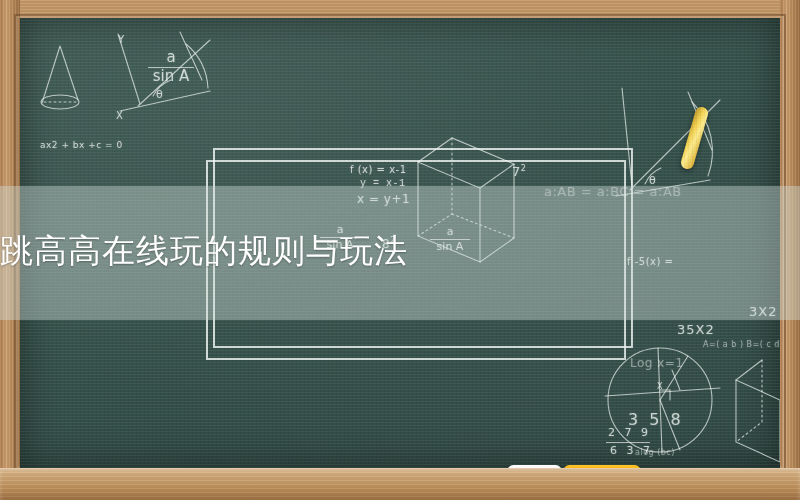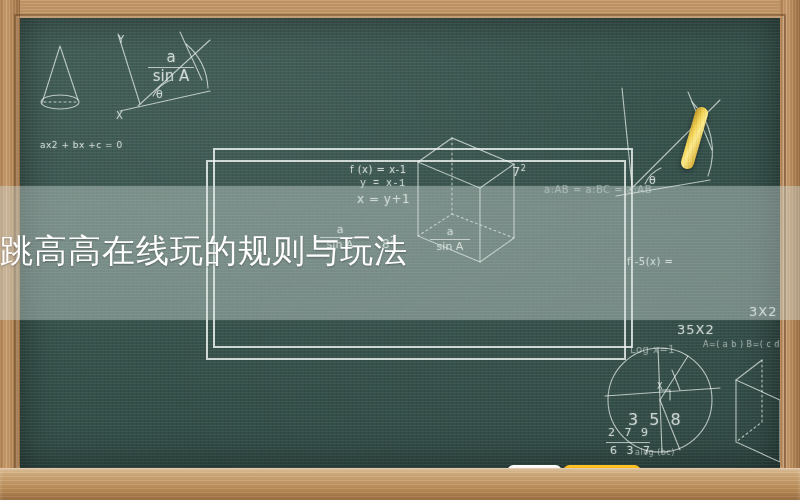--- a/index.html
+++ b/index.html
@@ -272,39 +272,39 @@
 
       <div class="ctext" style="left:629px; top:156px; font-size:11px;">θ</div>
 
       <div class="ctext" style="left:330px; top:146px; font-size:10px;">f (x) = x-1</div>
       <div class="ctext" style="left:340px; top:160px; font-size:10px;font-family:Liberation Mono, monospace;">y = x-1</div>
       <div class="ctext" style="left:337px; top:174px; font-size:12px;">x = y+1</div>
 
       <div class="ctext" style="left:492px; top:118px; font-size:13px;margin-top:28px;">
         <span>7</span><sup style="font-size:8px;">2</sup>
       </div>
-      <div class="ctext" style="left:524px; top:166px; font-size:10px; opacity:0.55;">a:AB = a:BC = a:AB</div>
+      <div class="ctext" style="left:524px; top:166px; font-size:13px; opacity:0.55;">a:AB = a:BC = a:AB</div>
 
       <div class="frac" style="left:300px; top:206px; width:40px; font-size:11px;">
         <span class="num">a</span>
         <span class="bar"></span>
         <span class="den">sin A</span>
       </div>
       <div class="ctext" style="left:362px; top:218px; font-size:12px;">
         <span>8</span><sup style="font-size:8px;">2</sup>
       </div>
       <div class="frac" style="left:410px; top:208px; width:40px; font-size:11px;">
         <span class="num">a</span>
         <span class="bar"></span>
         <span class="den">sin A</span>
       </div>
 
       <div class="ctext" style="left:657px; top:304px; font-size:13px; letter-spacing:1px;">35X2</div>
       <div class="ctext" style="left:729px; top:286px; font-size:13px; letter-spacing:1px;">3X2</div>
-      <div class="ctext" style="left:610px; top:326px; font-size:10px; opacity:0.6;">Log x=1</div>
+      <div class="ctext" style="left:610px; top:338px; font-size:12px; opacity:0.6;">Log x=1</div>
       <div class="ctext" style="left:683px; top:322px; font-size:8px; opacity:0.7;">A=( a b ) B=( c d ) I=( 1 0 )</div>
       <div class="ctext" style="left:607px; top:238px; font-size:10px;">f -5(x) =</div>
       <div class="ctext" style="left:615px; top:430px; font-size:8px; opacity:0.65;">alog (bc)</div>
       <div class="ctext" style="left:637px; top:364px; font-size:8px;">X</div>
 
       <div class="ctext" style="left:608px; top:392px; font-size:16px; letter-spacing:3px;">3 5 8</div>
       <div class="ctext" style="left:588px; top:408px; font-size:11px; letter-spacing:3px;">2 7 9</div>
       <div style="position:absolute; left:586px; top:424px; width:44px; height:1px; background:rgba(233,240,236,0.7);"></div>
       <div class="ctext" style="left:590px; top:426px; font-size:11px; letter-spacing:3px;">6 3 7</div>
     </div>

